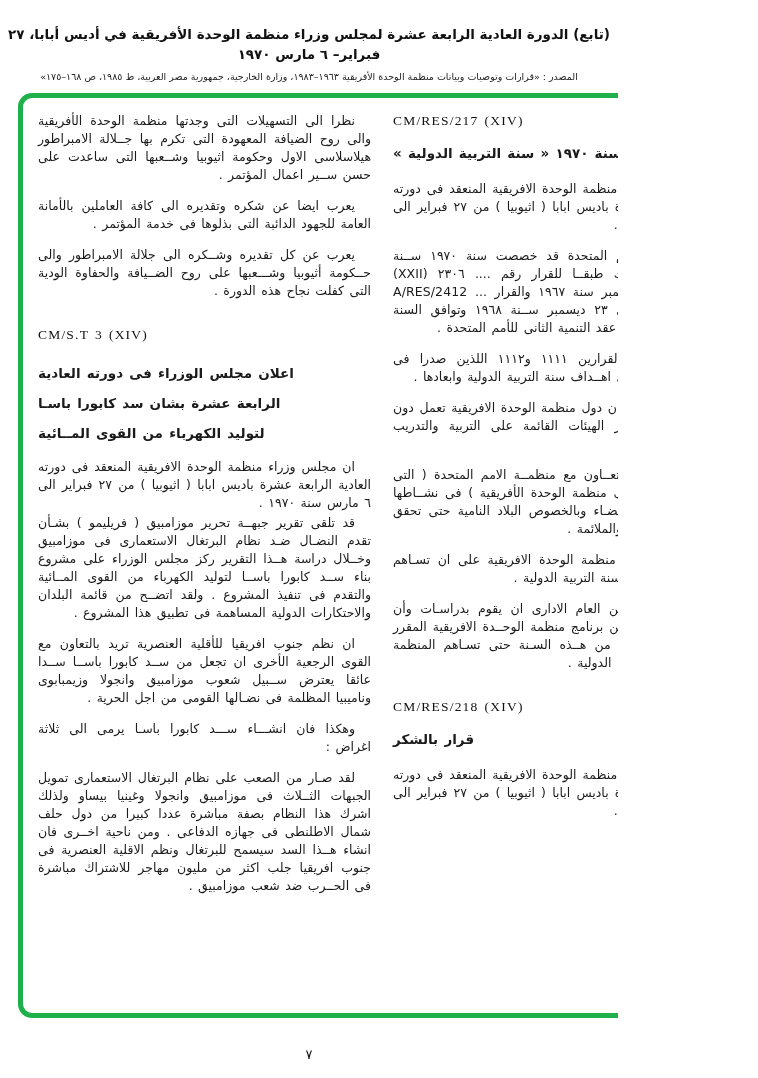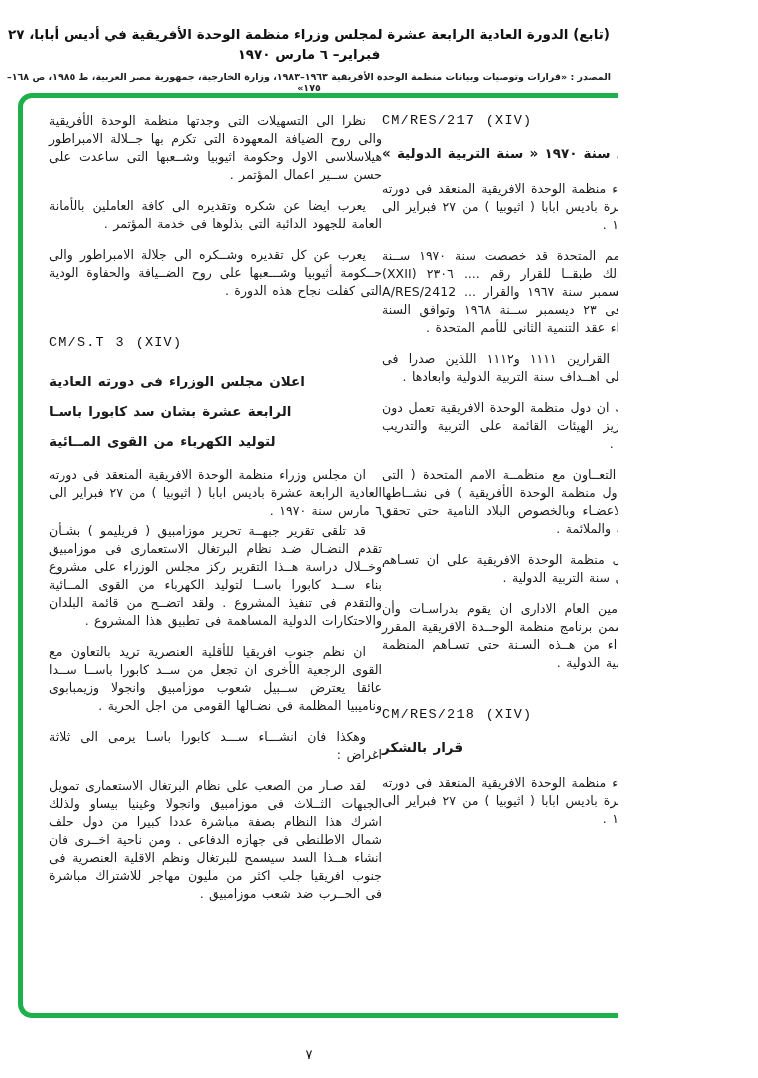--- a/index.html
+++ b/index.html
@@ -18,64 +18,65 @@
     padding-top:24px;
   }
   .header-title{
     font-weight:bold;
     font-size:13.5px;
     letter-spacing:0;
     line-height:20px;
     color:#111;
   }
   .header-source{
-    font-weight:bold;
+    font-weight:normal;
     font-size:9.5px;
     margin-top:7px;
     color:#222;
   }
   
   .frame{
     position:absolute;
     left:18px;top:93px;
     width:712px;height:915px;
     border:5px solid #1eb14b;
     border-radius:14px;
     box-sizing:content-box;
     overflow:hidden;
   }
   .frame-inner{
     display:flex;
     direction:ltr;
-    padding:14px 9px 10px 26px;
+    gap:22px;
+    padding:14px 9px 10px 15px;
   }
   .col{
     width:333px;
     direction:rtl;
     text-align:justify;
     font-size:12.5px;
     line-height:18px;
     word-spacing:1.5px;
     letter-spacing:.1px;
   }
   .col p{
     margin:0 0 13px 0;
     text-indent:16px;
   }
   .col p.tight{margin-bottom:2px;}
   .docref{
     direction:ltr;
     text-align:left;
-    font-family:Liberation Mono, monospace;
+    font-family:Liberation Serif, serif;
     font-size:13.5px;
     letter-spacing:1.2px;
     color:#111;
     margin:0 0 14px 0;
   }
-  .docref.gap-top{margin-top:34px;}
+  .docref.gap-top{margin-top:26px;}
   .heading-3line{
     font-weight:bold;
     text-align:left;
     font-size:13.5px;
     line-height:30px;
     margin:10px 0 10px 0;
   }
   .subhead{
     font-weight:bold;
     text-align:right;

